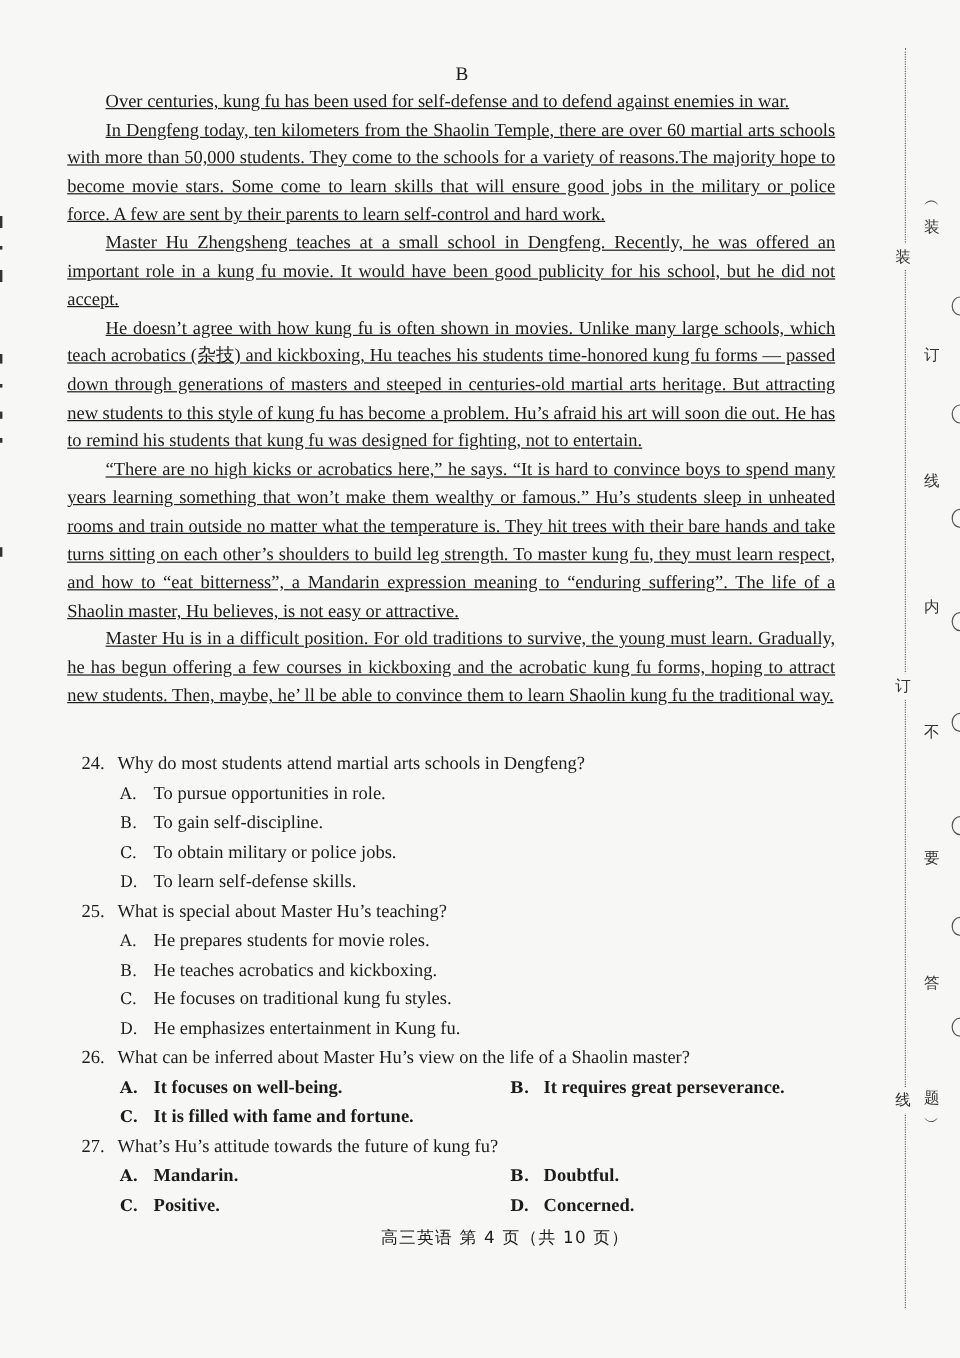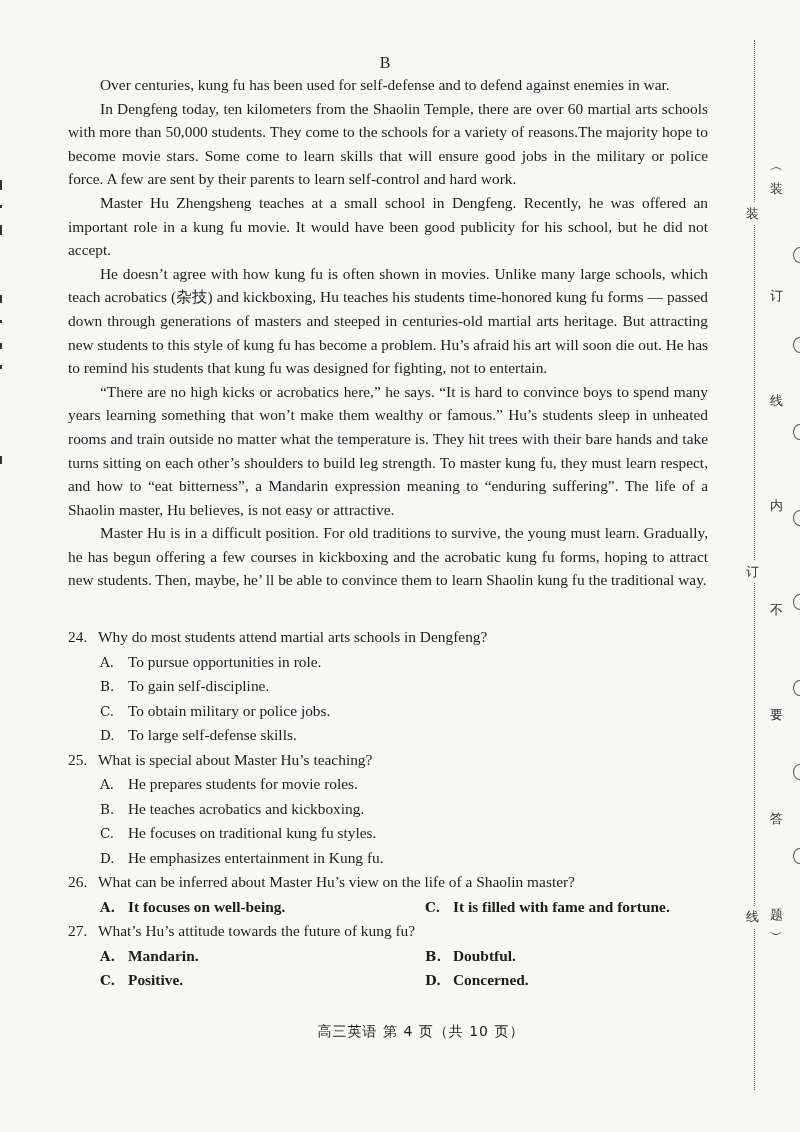--- a/index.html
+++ b/index.html
@@ -6,22 +6,22 @@
   body {
     width: 800px; height: 1132px; background: #f7f7f5; position: relative; overflow: hidden;
     font-family: "Liberation Serif", "DejaVu Serif", serif; color: #1c1c1c;
   }
   .page { position: absolute; left: 0; top: 0; width: 800px; height: 1132px; }
   .section-letter {
     position: absolute; top: 54px; left: 0; width: 770px; text-align: center;
     font-size: 16px;
   }
   .content {
-    position: absolute; left: 68px; top: 73px; width: 640px;
-    font-size: 15.4px; line-height: 23.6px;
+    position: absolute; left: 56px; top: 73px; width: 640px;
+    font-size: 15.4px; line-height: 23.6px; text-decoration: underline;
   }
   .para { margin: 0; text-indent: 32px; text-align: justify; }
   .questions { position: absolute; left: 68px; top: 625px; width: 640px; font-size: 15.4px; }
   .q { margin: 0; }
   .q-stem { height: 24.5px; line-height: 24.5px; white-space: nowrap; }
   .q-num { display: inline-block; width: 30px; }
   .opts { padding-left: 32px; }
   .opt { height: 24.5px; line-height: 24.5px; white-space: nowrap; }
   .opt-grid { display: grid; grid-template-columns: 325px 300px; font-weight: bold; }
   .opt-letter { display: inline-block; width: 28px; font-family: "DejaVu Serif", serif; font-size: 13.5px; }
@@ -65,21 +65,21 @@
   <div class="questions">
 
     <div class="q">
       <div class="q-stem">
         <span class="q-num">24.</span><span>Why do most students attend martial arts schools in Dengfeng?</span>
       </div>
       <div class="opts">
         <div class="opt"><span class="opt-letter">A.</span><span>To pursue opportunities in role.</span></div>
         <div class="opt"><span class="opt-letter">B.</span><span>To gain self-discipline.</span></div>
         <div class="opt"><span class="opt-letter">C.</span><span>To obtain military or police jobs.</span></div>
-        <div class="opt"><span class="opt-letter">D.</span><span>To large self-defense skills.</span></div>
+        <div class="opt"><span class="opt-letter">D.</span><span>To learn self-defense skills.</span></div>
       </div>
     </div>
 
     <div class="q">
       <div class="q-stem">
         <span class="q-num">25.</span><span>What is special about Master Hu’s teaching?</span>
       </div>
       <div class="opts">
         <div class="opt"><span class="opt-letter">A.</span><span>He prepares students for movie roles.</span></div>
         <div class="opt"><span class="opt-letter">B.</span><span>He teaches acrobatics and kickboxing.</span></div>
@@ -87,20 +87,21 @@
         <div class="opt"><span class="opt-letter">D.</span><span>He emphasizes entertainment in Kung fu.</span></div>
       </div>
     </div>
 
     <div class="q">
       <div class="q-stem">
         <span class="q-num">26.</span><span>What can be inferred about Master Hu’s view on the life of a Shaolin master?</span>
       </div>
       <div class="opts opt-grid">
         <div class="opt"><span class="opt-letter">A.</span><span>It focuses on well-being.</span></div>
+        <div class="opt"><span class="opt-letter">B.</span><span>It requires great perseverance.</span></div>
         <div class="opt"><span class="opt-letter">C.</span><span>It is filled with fame and fortune.</span></div>
       </div>
     </div>
 
     <div class="q">
       <div class="q-stem">
         <span class="q-num">27.</span><span>What’s Hu’s attitude towards the future of kung fu?</span>
       </div>
       <div class="opts opt-grid">
         <div class="opt"><span class="opt-letter">A.</span><span>Mandarin.</span></div>

